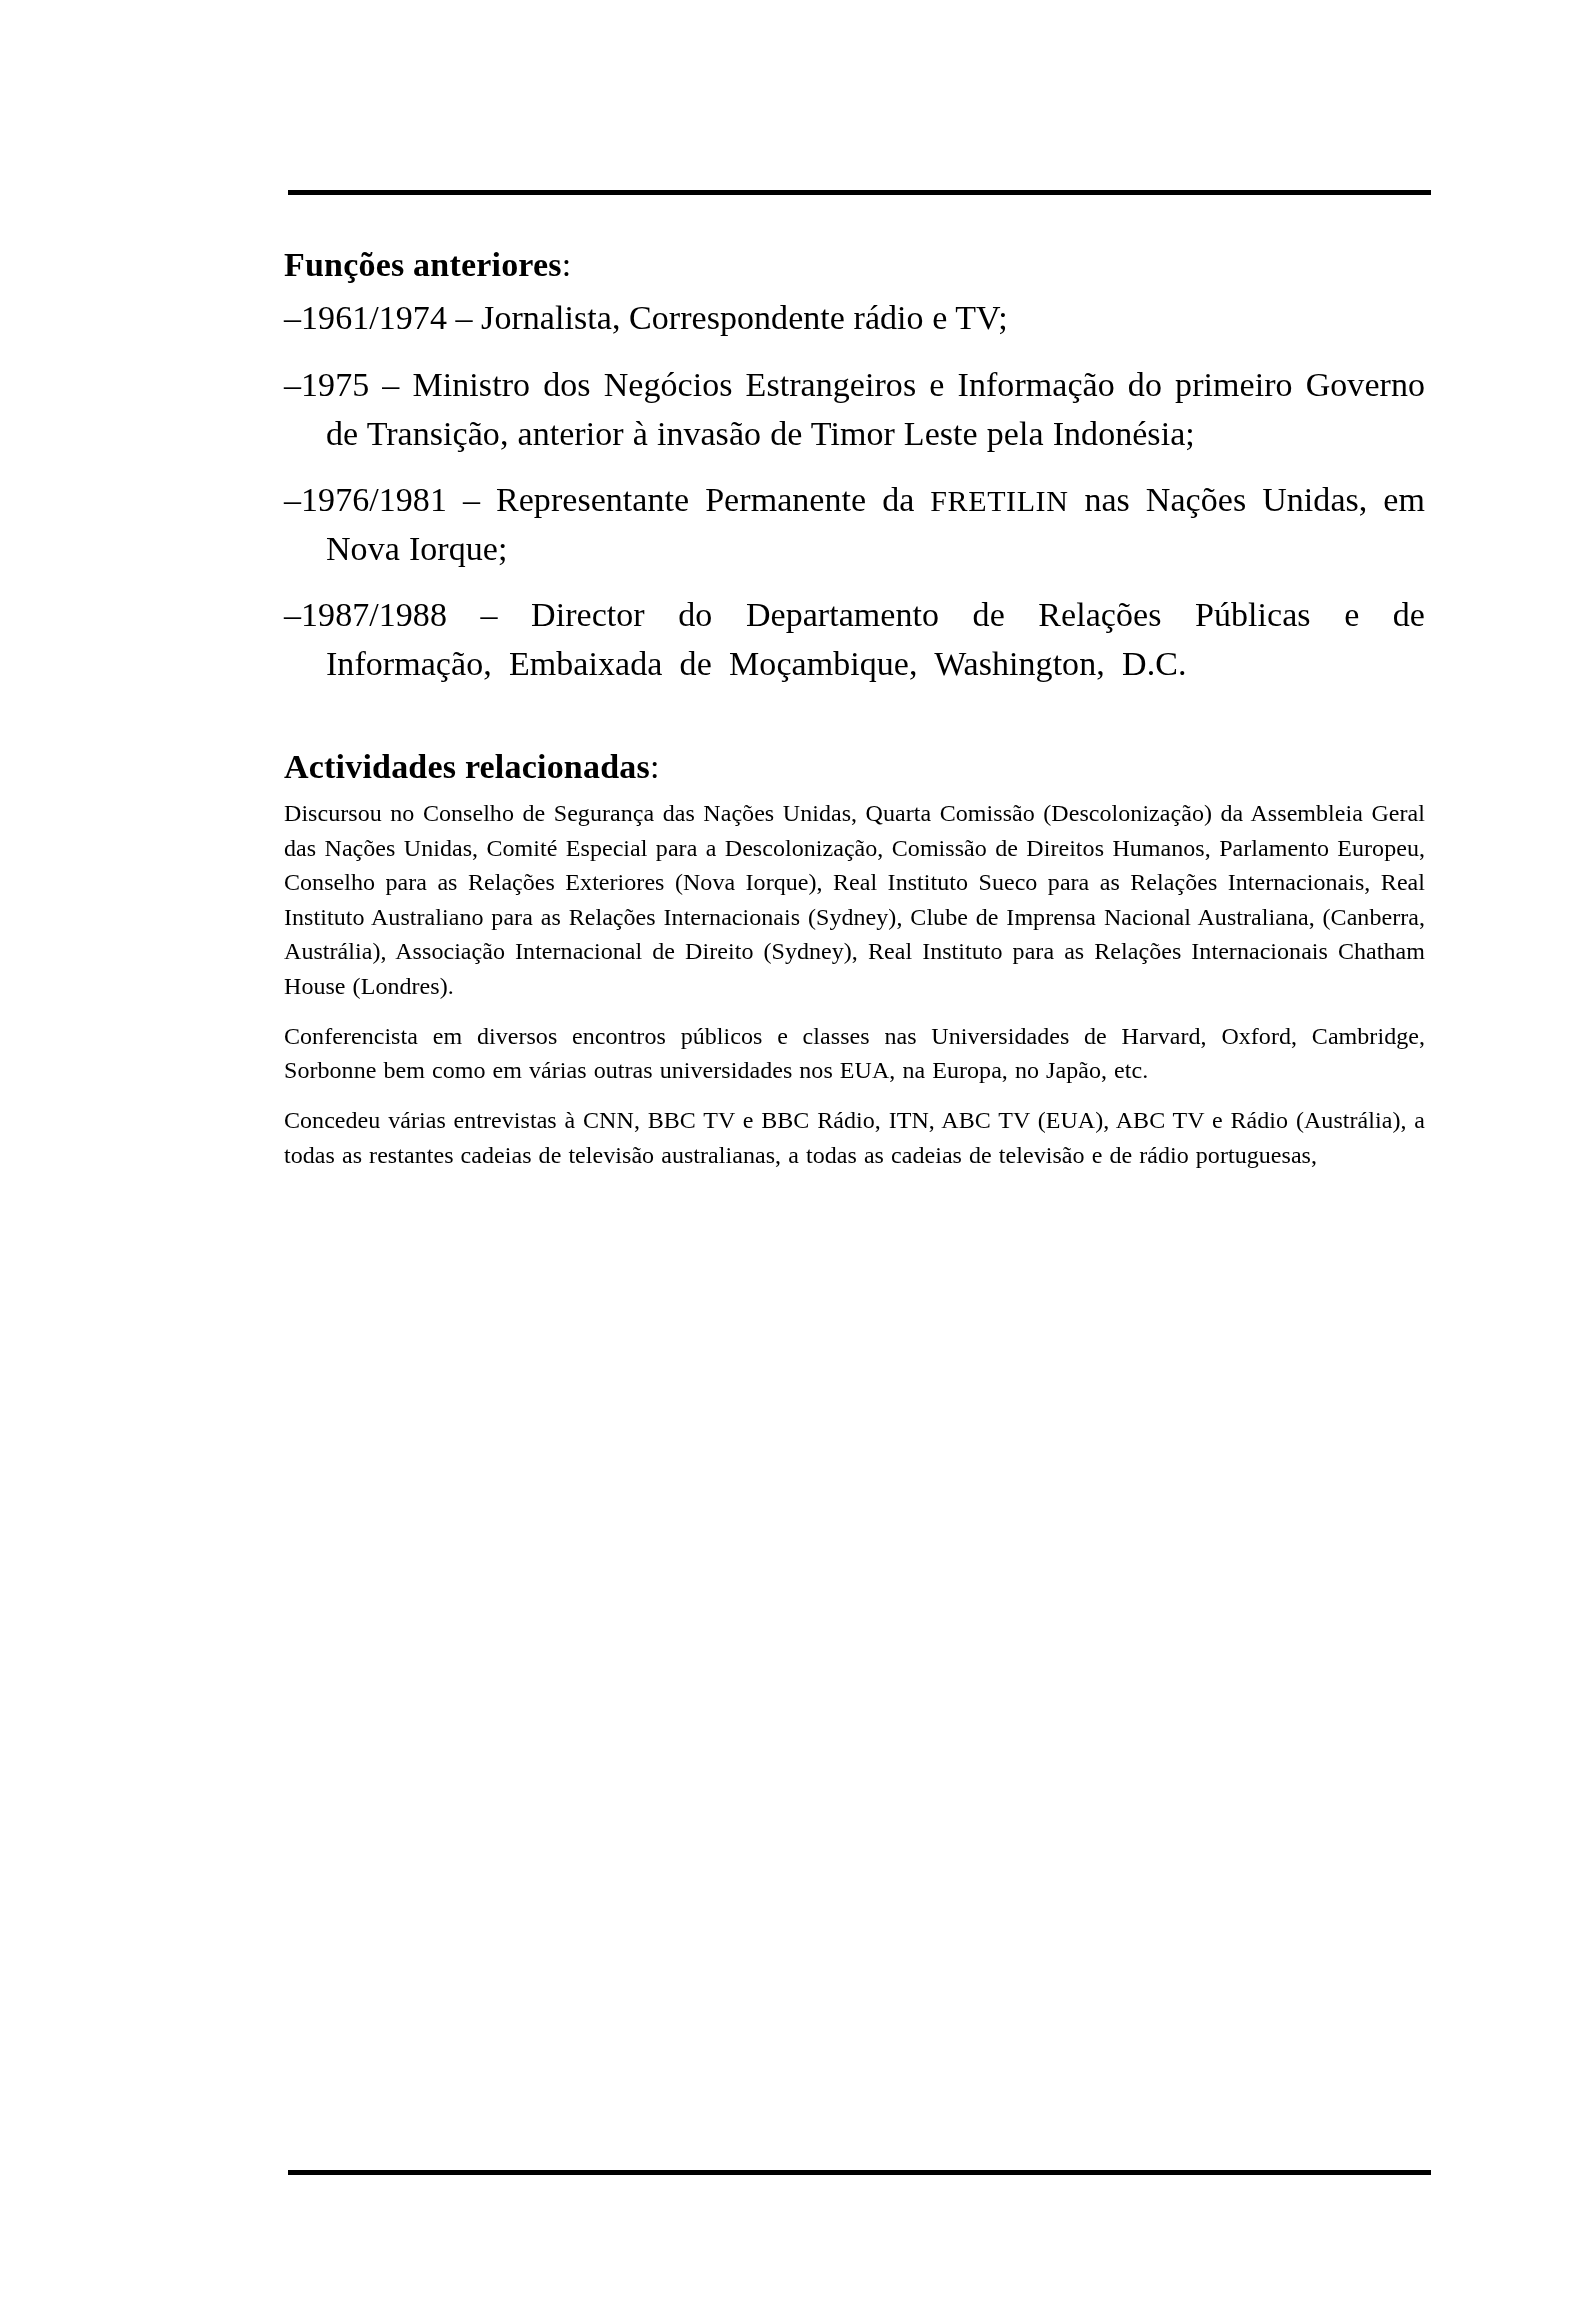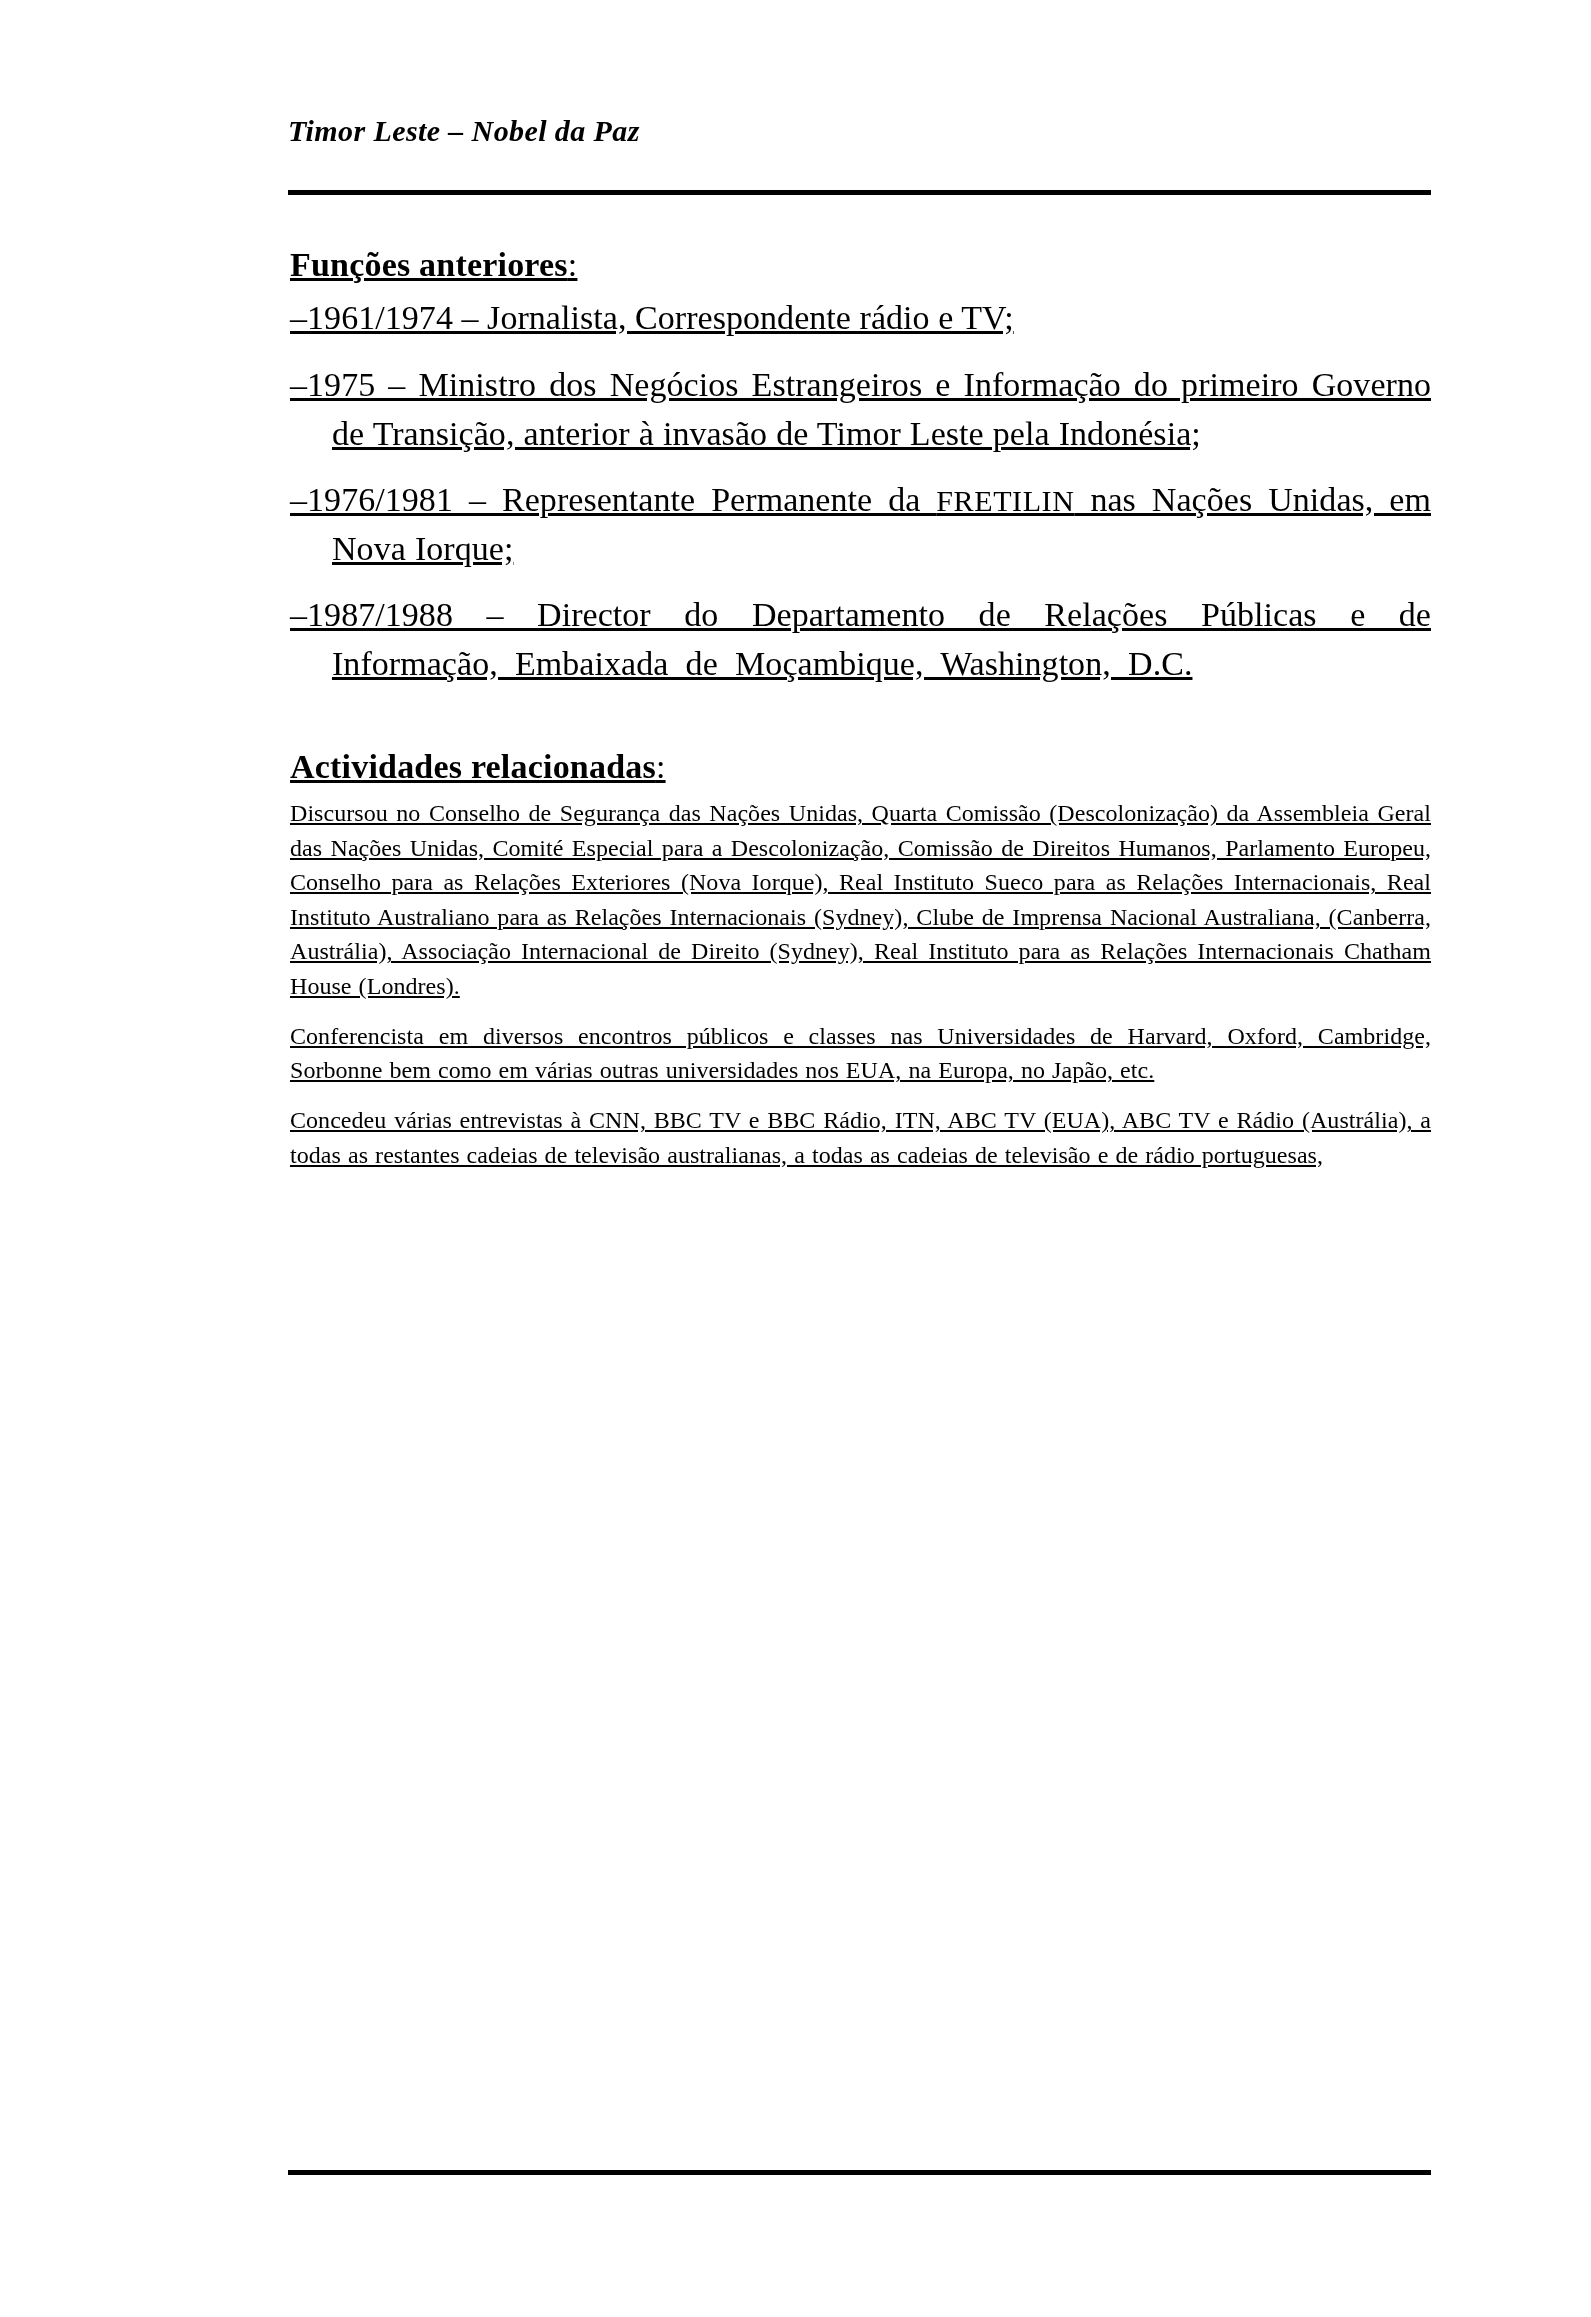--- a/index.html
+++ b/index.html
@@ -44,24 +44,23 @@
     left: 288px;
     top: 190px;
     width: 1143px;
     height: 4.8px;
     background: #000000;
   }
 
   
   .column {
     position: absolute;
-    left: 290px;
+    left: 284px;
     top: 243px;
     width: 1141px;
-    text-decoration: underline;
   }
 
   .section-heading {
     font-family: "Liberation Serif", "DejaVu Serif", serif;
     font-weight: bold;
     font-size: 34px;
     line-height: 1.28;
     letter-spacing: 0.2px;
     margin: 0 0 7.7px 0;
   }
@@ -139,23 +138,20 @@
     font-size: 31px;
     letter-spacing: 0.3px;
     margin-left: 35px;
   }
 </style>
 </head>
 <body>
 
 <div class="page">
 
-  <div class="runhead-wrap">
-    <div class="runhead">Timor Leste – Nobel da Paz</div>
-  </div>
   <div class="rule-top"></div>
 
   <div class="column">
 
     <p class="section-heading"><span>Funções anteriores</span><span class="colon">:</span></p>
 
     <p class="entry tight">–1961/1974 – Jornalista, Correspondente rádio e TV;</p>
 
     <p class="entry">–1975 – Ministro dos Negócios Estrangeiros e Informação do primeiro Governo de Transição, anterior à invasão de Timor Leste pela Indonésia;</p>
 

